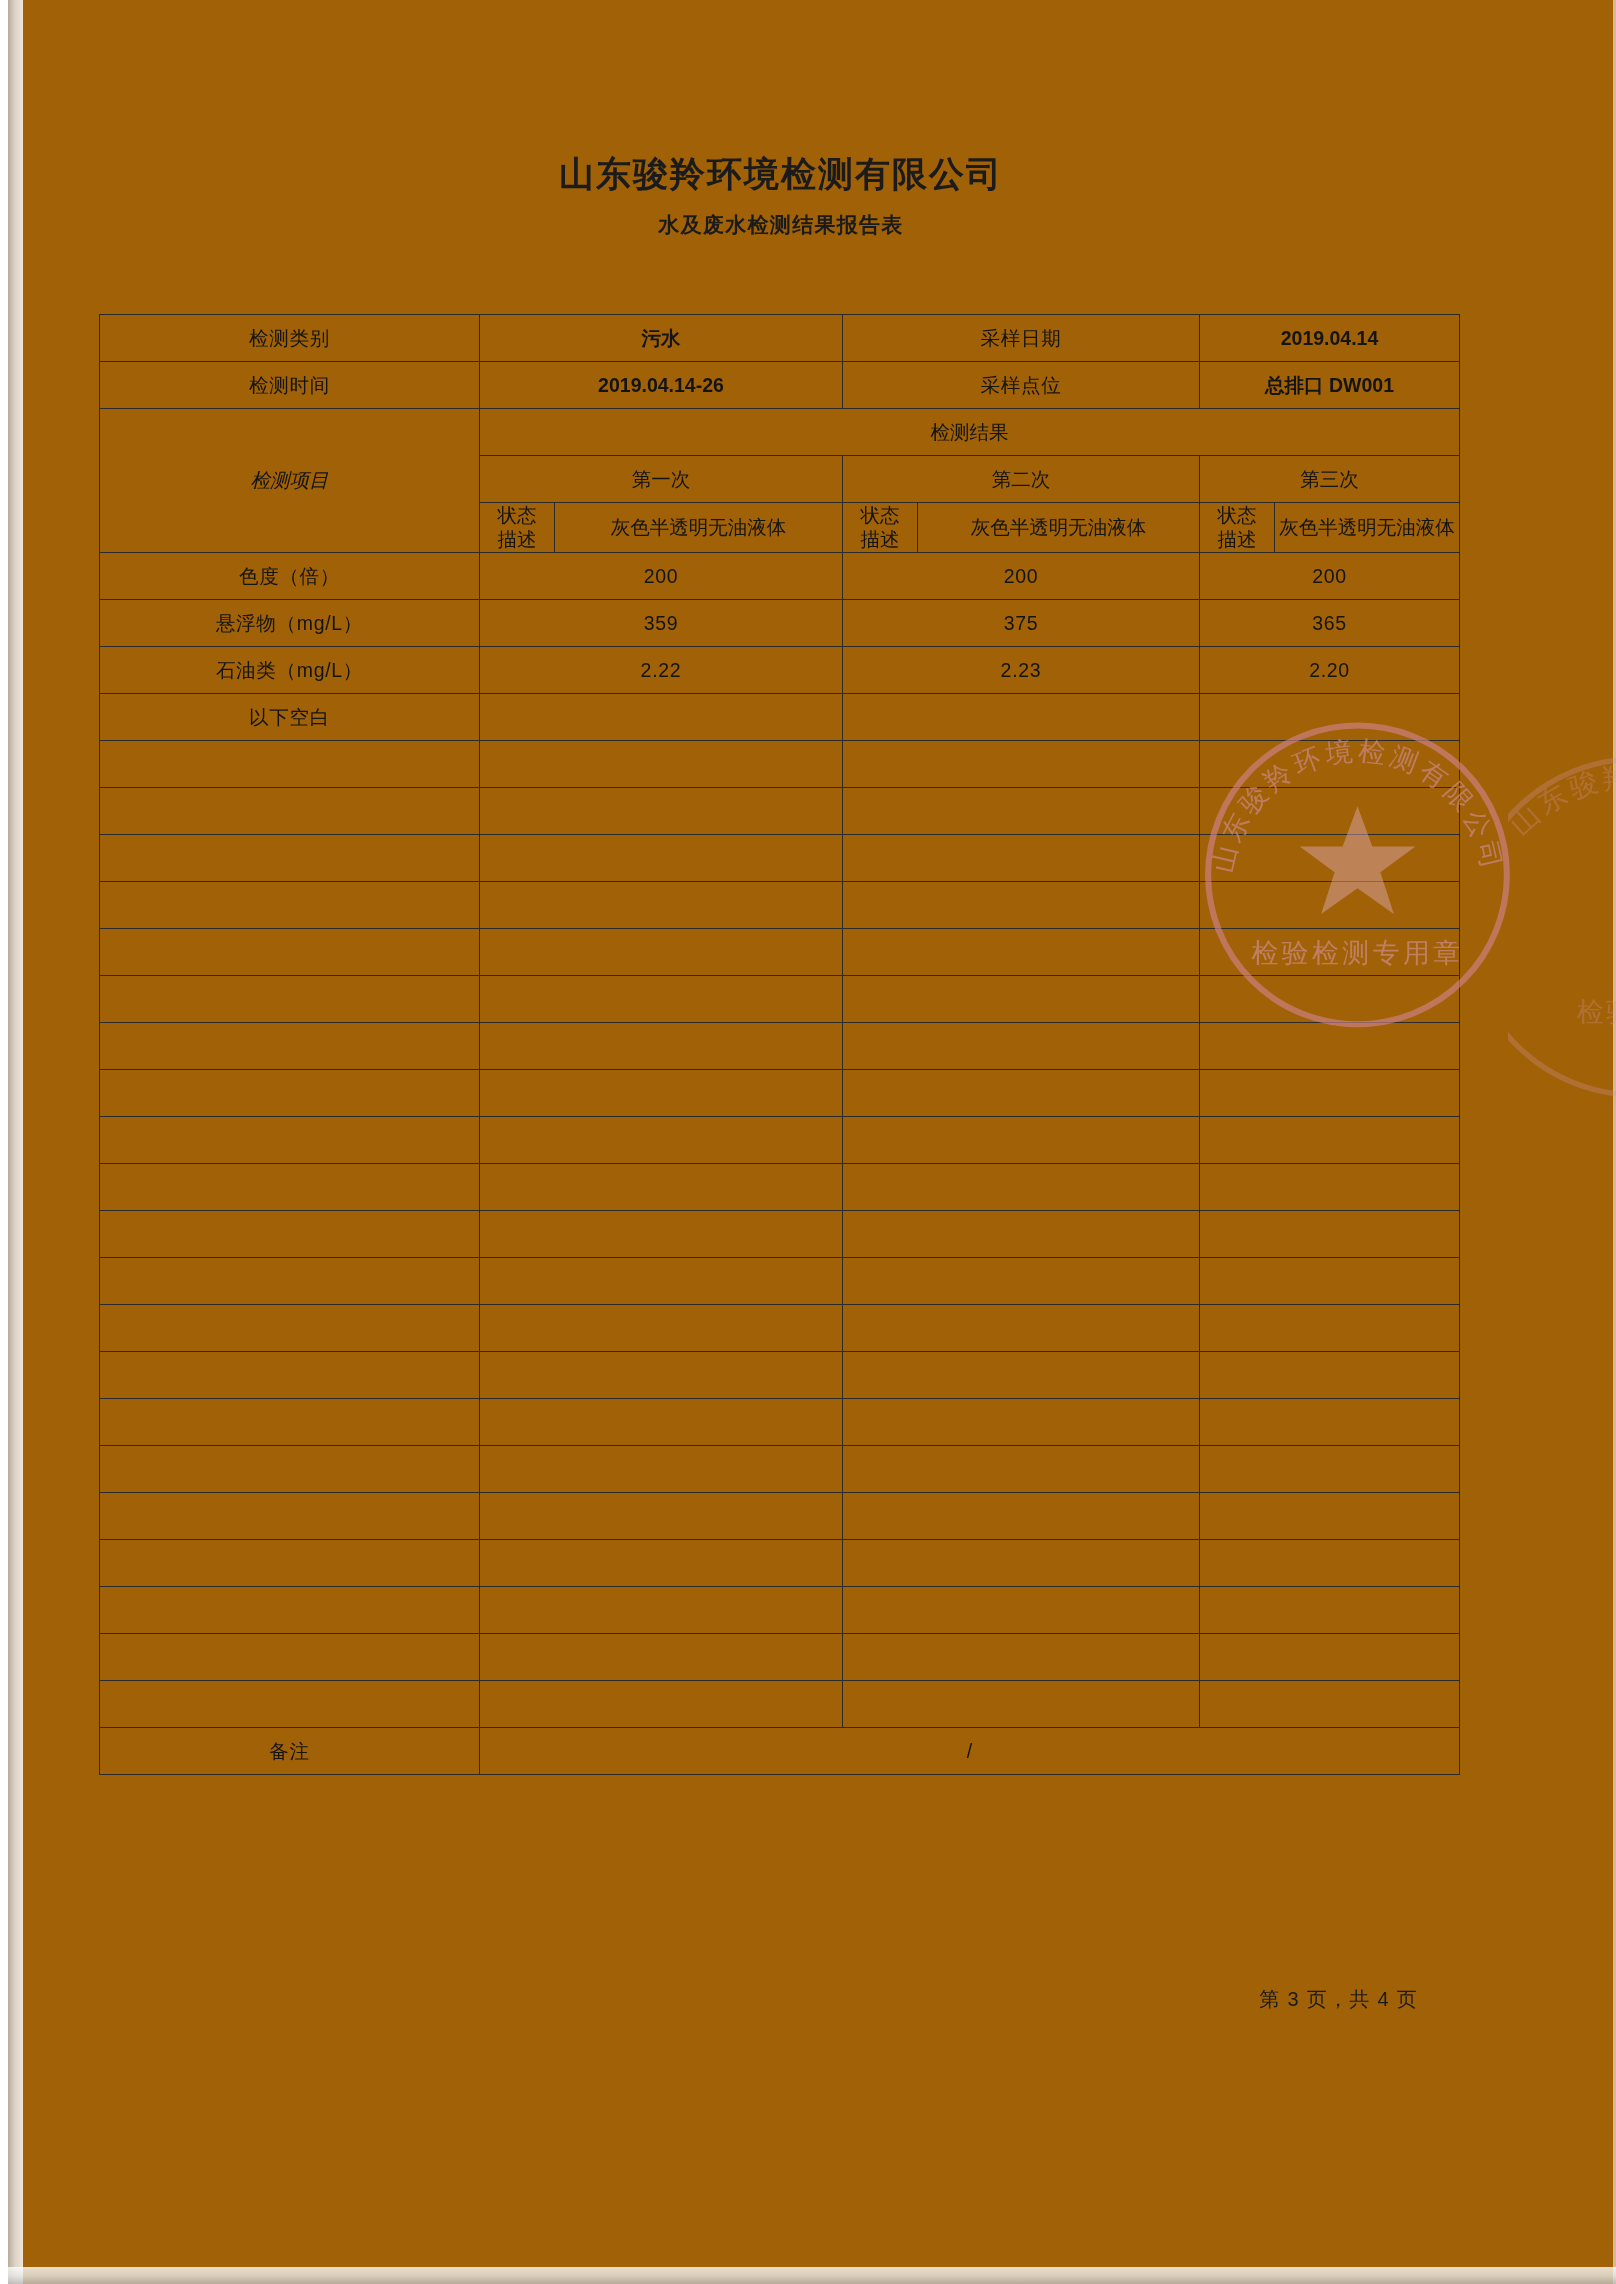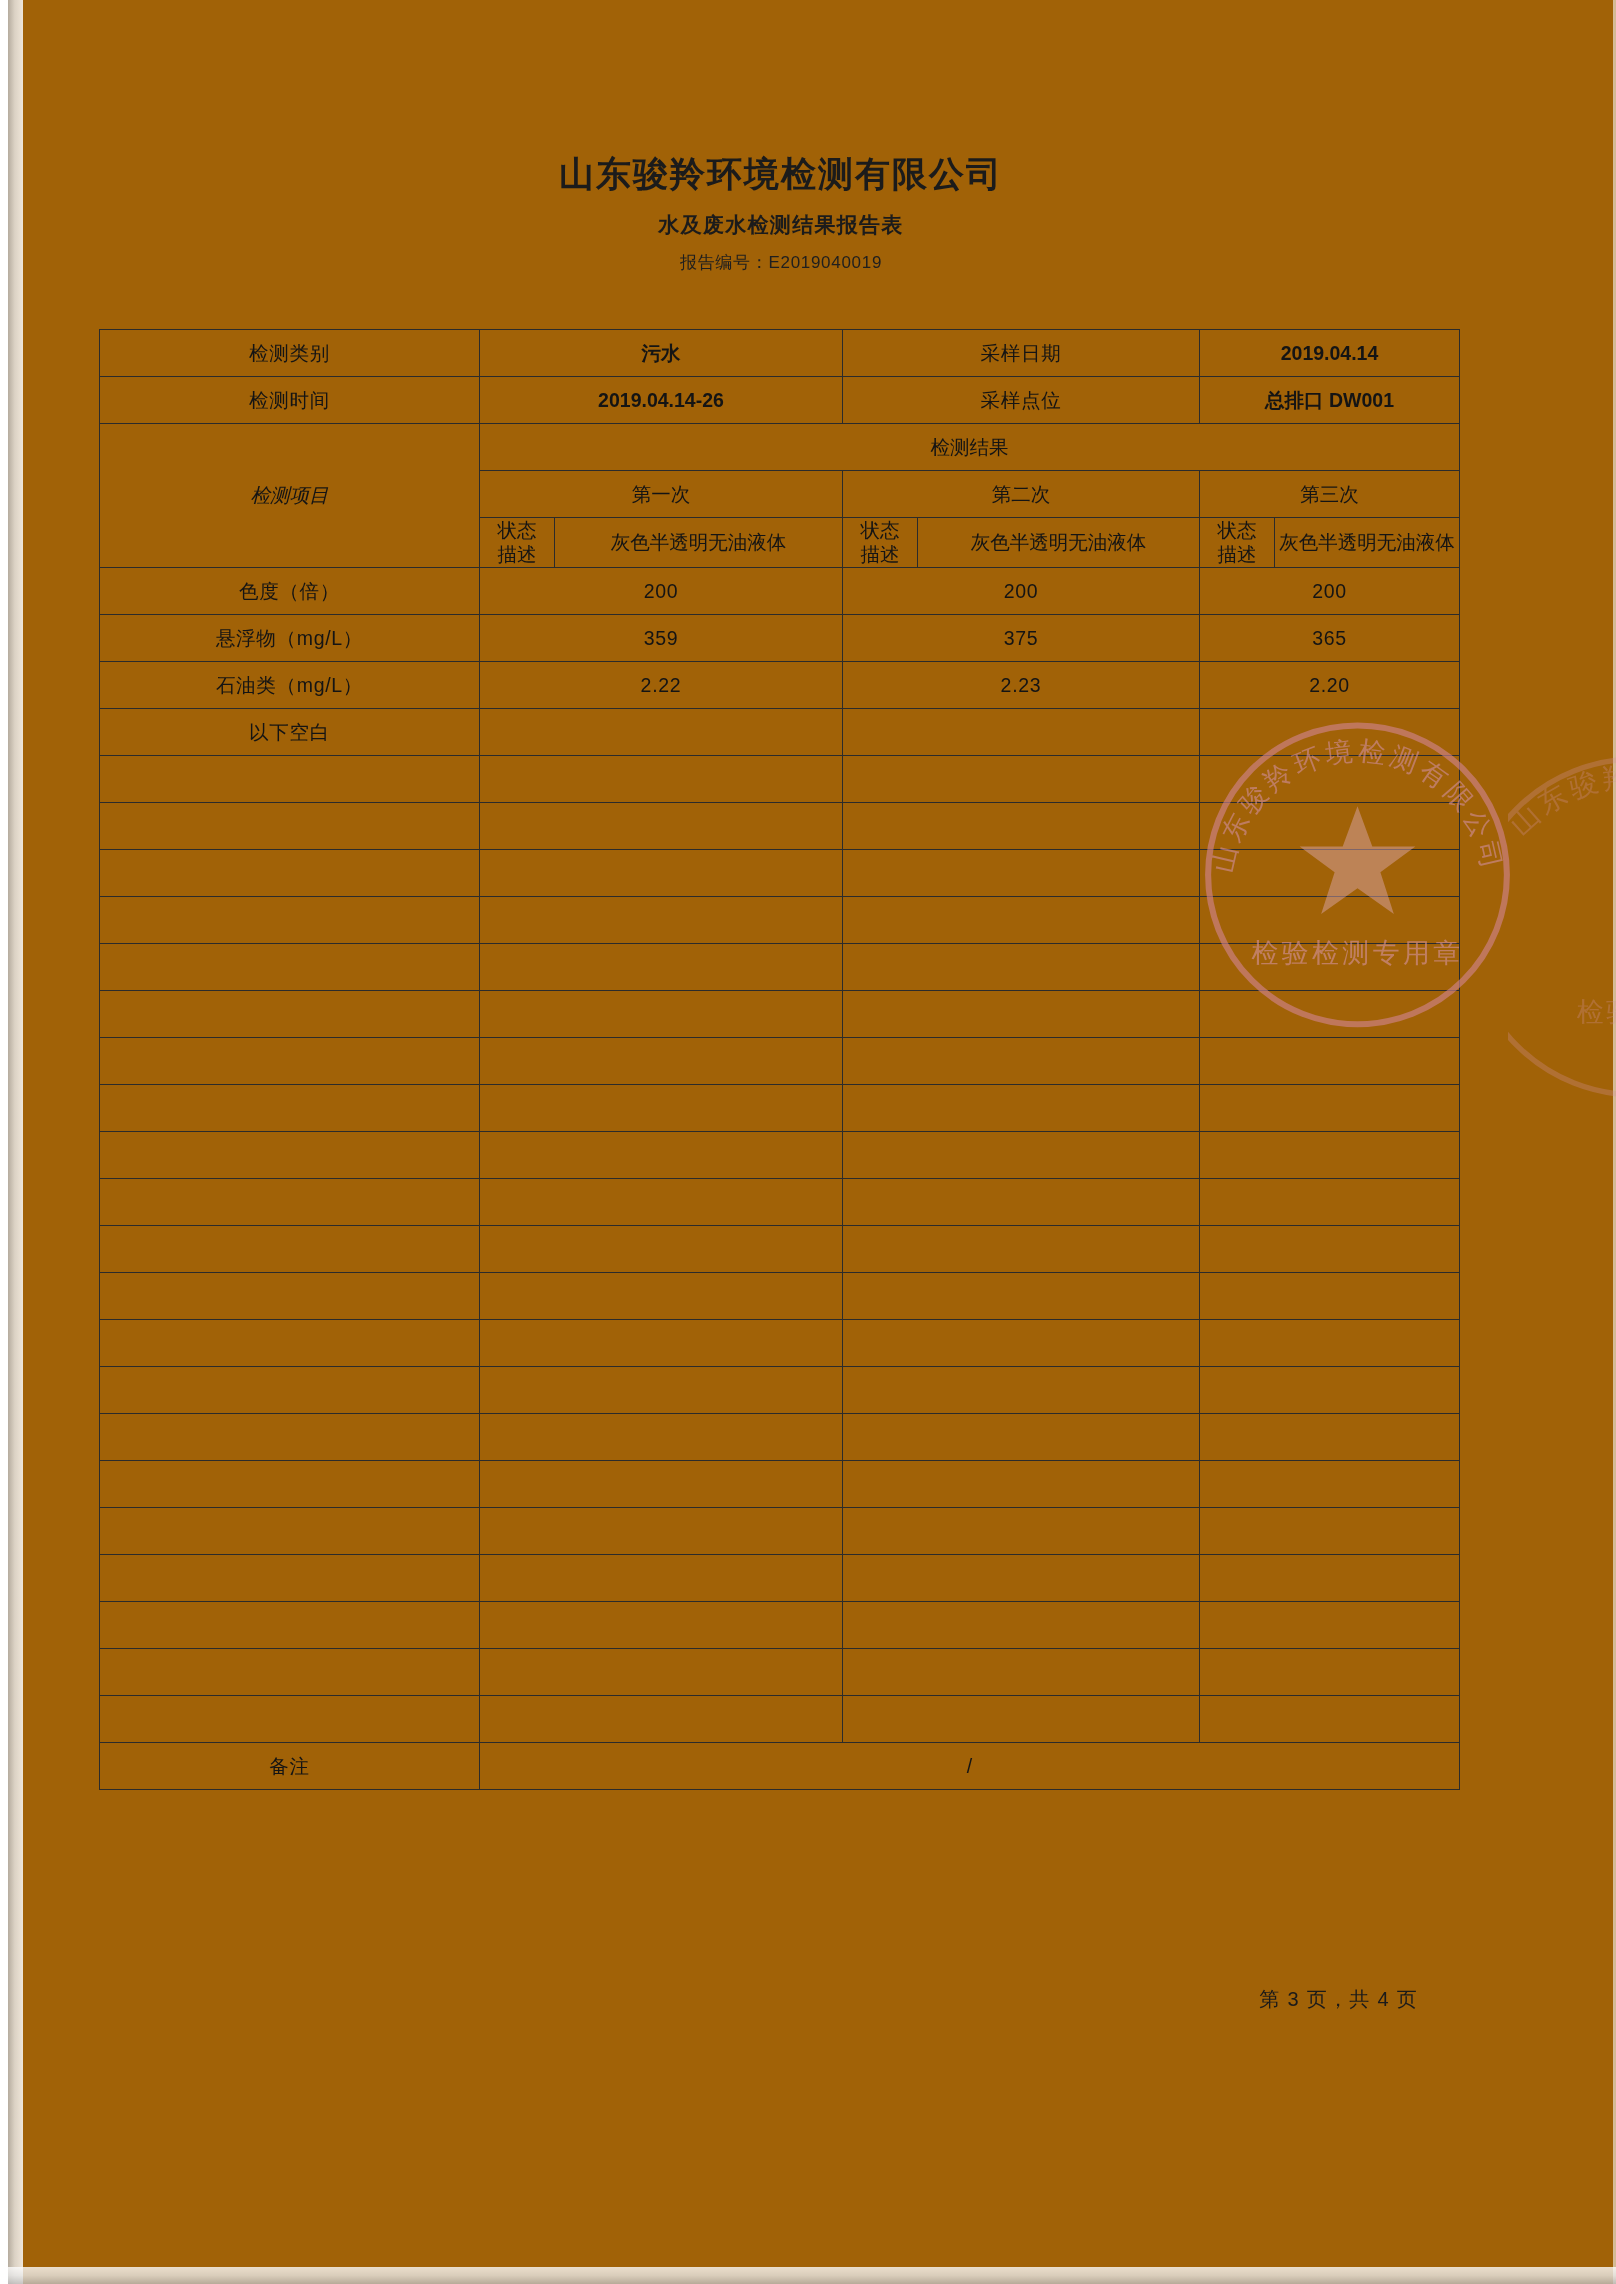--- a/index.html
+++ b/index.html
@@ -68,21 +68,21 @@
     font-size: 17px;
     color: #1f1f1f;
     margin-top: 15px;
     letter-spacing: 0.7px;
     font-family: "Liberation Sans", "DejaVu Sans", sans-serif;
   }
 
   table.report {
     position: absolute;
     left: 91px;
-    top: 329px;
+    top: 314px;
     width: 1361px;
     border-collapse: collapse;
     table-layout: fixed;
   }
   table.report td {
     border: 1px solid #2b2b2b;
     text-align: center;
     vertical-align: middle;
     font-size: 19.5px;
     color: #141414;
@@ -172,21 +172,20 @@
 
 <div id="page">
 
   <div class="scan-edge-left"></div>
   <div class="scan-edge-right"></div>
   <div class="scan-edge-bottom"></div>
 
   <div class="header">
     <div class="company-title">山东骏羚环境检测有限公司</div>
     <div class="report-title">水及废水检测结果报告表</div>
-    <div class="report-no">报告编号：E2019040019</div>
   </div>
 
   <table class="report">
     <colgroup>
       <col style="width:380px">
       <col style="width:75px">
       <col style="width:288px">
       <col style="width:75px">
       <col style="width:282px">
       <col style="width:75px">

